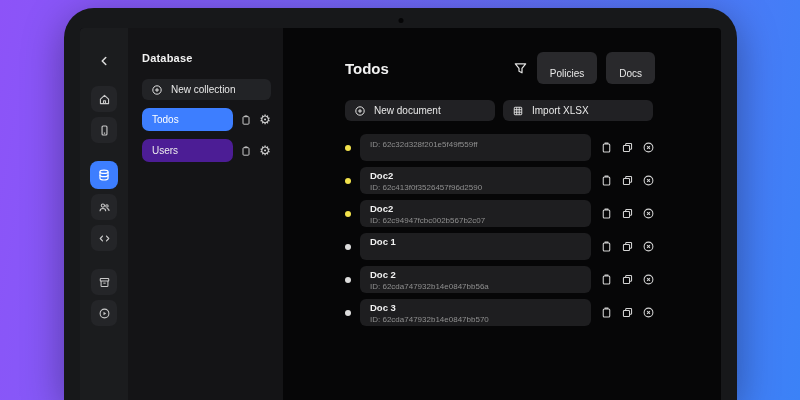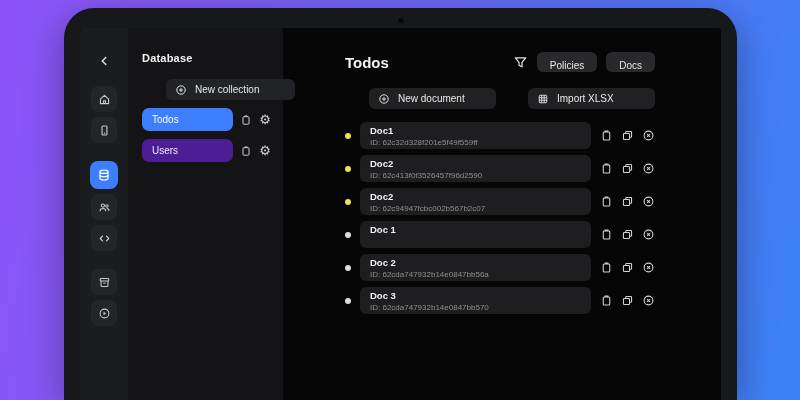--- a/index.html
+++ b/index.html
@@ -32,40 +32,40 @@
   .tile.active { background: #3d7eff; color: #fff; width: 28px; height: 28px; border-radius: 8px; }
   .tile.gap-before { margin-top: 13px; }
   .tile.section-gap { margin-top: 13px; }
   svg { display: block; }
   
   .panel { width: 155px; background: #141416; padding: 24px 12px 0 14px; flex-shrink: 0; }
   .panel-title { font-size: 11px; font-weight: bold; letter-spacing: .2px; margin-bottom: 15px; }
   .btn-dark {
     display: flex; align-items: center; gap: 8px; background: #222326; border: none;
     color: #e8e8e8; font-family: inherit; font-size: 10px; border-radius: 6px;
-    padding: 0 9px; height: 21px; cursor: pointer; width: 100%; margin-left: 24px;
+    padding: 0 9px; height: 21px; cursor: pointer; width: 100%;
   }
   .collection-row { display: flex; align-items: center; gap: 7px; margin-top: 8px; }
   .collection-item {
     flex: 1; height: 23px; border-radius: 7px; background: #4c1d95; border: none;
     color: #ededed; font-family: inherit; font-size: 10px; text-align: left;
     padding: 0 10px; cursor: pointer;
   }
   .collection-item.active { background: #3d7eff; color: #fff; }
   .mini-icon { color: #cfcfcf; cursor: pointer; flex-shrink: 0; display: flex; align-items: center; }
   .gear-glyph { font-size: 13px; line-height: 13px; color: #cfcfcf; cursor: pointer; }
   .panel .new-collection { margin-top: 0; }
   
   .main { flex: 1; padding: 24px 66px 0 62px; min-width: 0; }
   .main-header { display: flex; align-items: center; justify-content: space-between; }
   .main-title { font-size: 15px; font-weight: bold; }
   .header-right { display: flex; align-items: center; gap: 9px; }
   .funnel { color: #e3e3e3; cursor: pointer; display: flex; }
   .btn-pill { background: #29292c; border: none; color: #e8e8e8; font-family: inherit;
-    font-size: 10px; border-radius: 6px; height: 20px; padding: 8px 13px; cursor: pointer; }
+    font-size: 10px; border-radius: 6px; height: 20px; padding: 16px 13px; cursor: pointer; }
   .action-row { display: flex; gap: 8px; margin-top: 16px; }
   .action-row .btn-dark { width: 150px; height: 21px; background: #212124; }
   
   .doc-list { margin-top: 13px; }
   .doc-row { display: flex; align-items: center; margin-bottom: 6px; }
   .dot { width: 6px; height: 6px; border-radius: 50%; flex-shrink: 0; margin-right: 9px; }
   .dot.yellow { background: #f2e24c; }
   .dot.white { background: #dcdcdc; }
   .doc-card { flex: 1; background: #1e1e20; border-radius: 6px; height: 27px;
     padding: 4px 10px 0; cursor: pointer; min-width: 0; }
@@ -198,21 +198,20 @@
               <path d="M3 6.3 H13 M3 9.6 H13 M6.3 3 V13 M9.6 3 V13"></path>
             </svg>
           <span>Import XLSX</span>
         </button>
       </div>
 
       <div class="doc-list" id="doc-list">
   <div class="doc-row">
     <span class="dot yellow"></span>
     <div class="doc-card">
-      <div class="doc-name">Doc1</div>
       <div class="doc-id">ID:  62c32d328f201e5f49f559ff</div>
     </div>
     <div class="doc-actions">
       <span class="mini-icon">
         <svg width="13" height="13" viewBox="0 0 16 16" fill="none" stroke="currentColor" stroke-width="1.3">
                   <rect x="4" y="3.6" width="8" height="10" rx="1.2"></rect>
                   <path d="M6.3 3.6 V2.6 h3.4 v1"></path>
                 </svg>
       </span>
       <span class="mini-icon">

